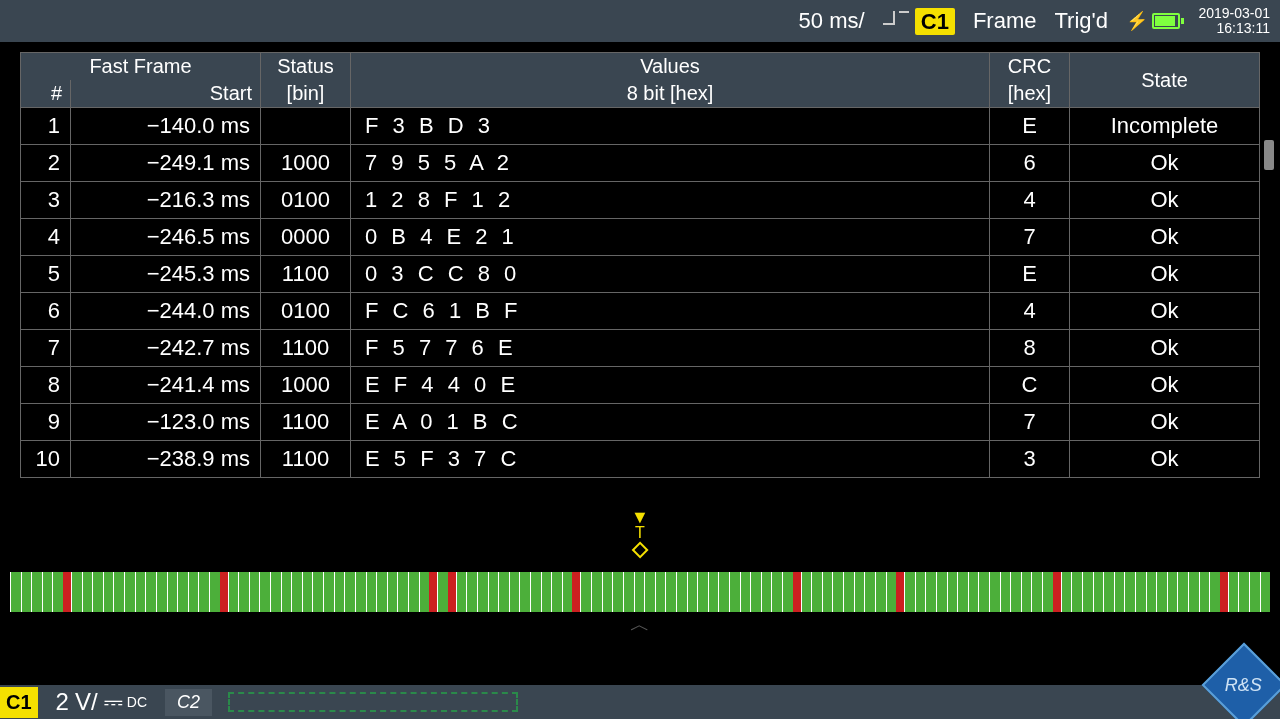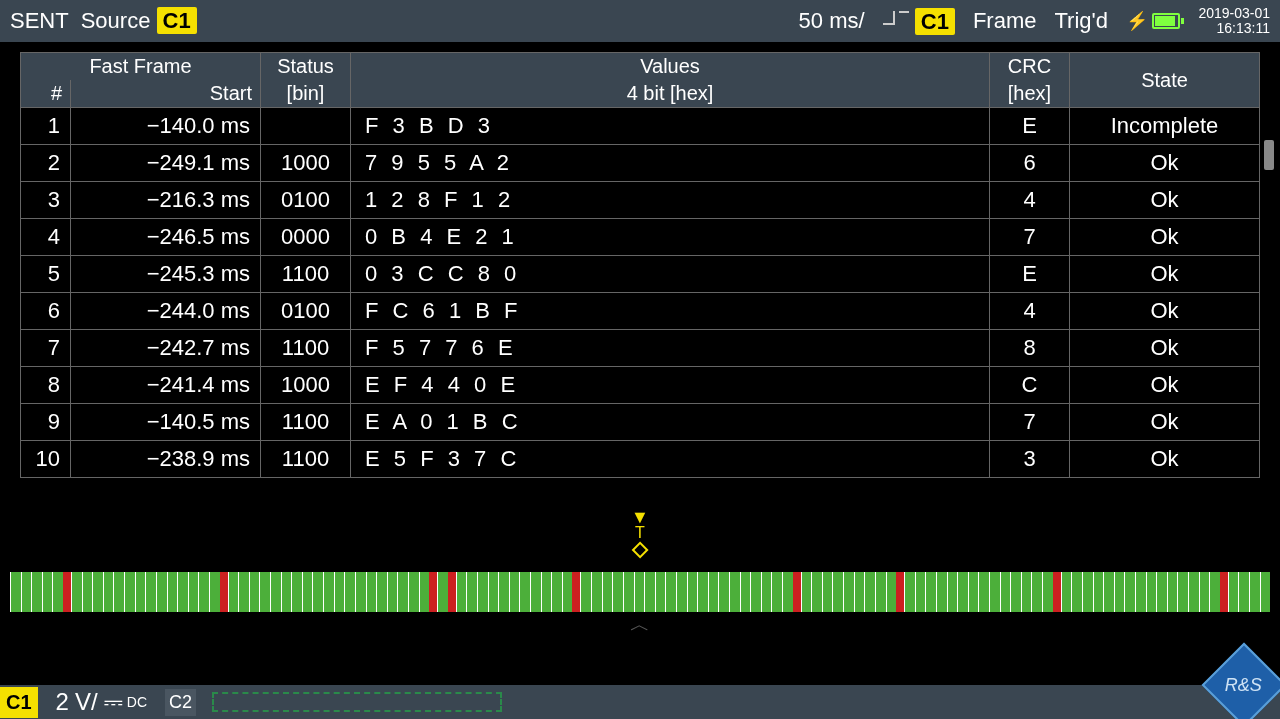--- a/index.html
+++ b/index.html
@@ -41,36 +41,29 @@
   .waveform { position: absolute; top: 62px; left: 10px; right: 10px; height: 40px; display: flex; gap: 0; overflow: hidden; background: #2a4020; }
   .seg { height: 100%; }
   .g { background: #4caf3a; border-left: 1px solid #fff; }
   .r { background: #cc2020; }
   .floor { position: absolute; bottom: 32px; left: 50%; transform: translateX(-50%); color: #555; font-size: 20px; }
 
   .bottom-bar { position: absolute; bottom: 0; left: 0; right: 0; height: 34px; background: #3a4651; display: flex; align-items: center; gap: 10px; padding-right: 60px; }
   .ch-badge { background: #f5e000; color: #000; font-weight: bold; padding: 4px 6px; font-size: 20px; }
   .ch-info { font-size: 24px; color: #fff; display: flex; align-items: center; gap: 6px; padding: 0 8px; }
   .ch-info .sub { font-size: 14px; }
-  .c2-label { background: #4a5661; padding: 3px 4px; font-size: 18px; }
+  .c2-label { background: #4a5661; padding: 3px 12px; font-size: 18px; font-style: italic; }
   .dashed-box { width: 290px; height: 20px; border: 2px dashed #2a8a4a; margin-left: 6px; }
   .rs-logo { position: absolute; right: 6px; bottom: 4px; width: 60px; height: 60px; transform: rotate(45deg); background: #1e5fa8; display: flex; align-items: center; justify-content: center; border: 2px solid #5a9fd8; }
   .rs-logo span { transform: rotate(-45deg); color: #cfe3f5; font-size: 18px; font-style: italic; }
 </style>
 </head>
 <body>
 
 <div class="top-bar">
-  <div class="top-left">
-    <span>SENT</span>
-    <span>
-      <span>Source</span>
-      <span class="c1-badge">C1</span>
-    </span>
-  </div>
   <div class="top-right">
     <span>50 ms/</span>
     <span>
       <span class="edge-icon"><span class="rise"></span></span>
       <span class="c1-badge">C1</span>
     </span>
     <span>Frame</span>
     <span>Trig'd</span>
     <span class="battery">
       <span class="charge-icon">⚡</span>
@@ -92,21 +85,21 @@
         <th class="group" colspan="2">Fast Frame</th>
         <th class="group" rowspan="1">Status</th>
         <th class="group" rowspan="1">Values</th>
         <th class="group" rowspan="1">CRC</th>
         <th class="group" rowspan="2" style="vertical-align:middle">State</th>
       </tr>
       <tr>
         <th class="sub col-n">#</th>
         <th class="sub col-start">Start</th>
         <th class="sub col-status">[bin]</th>
-        <th class="sub">4 bit [hex]</th>
+        <th class="sub">8 bit [hex]</th>
         <th class="sub col-crc">[hex]</th>
       </tr>
     </thead>
     <tbody id="tbody">
         <tr>
           <td class="col-n">1</td>
           <td class="col-start">−140.0 ms</td>
           <td class="col-status"></td>
           <td class="col-values">F 3 B D 3</td>
           <td class="col-crc">E</td>
@@ -163,21 +156,21 @@
         <tr>
           <td class="col-n">8</td>
           <td class="col-start">−241.4 ms</td>
           <td class="col-status">1000</td>
           <td class="col-values">E F 4 4 0 E</td>
           <td class="col-crc">C</td>
           <td class="col-state">Ok</td>
         </tr>
         <tr>
           <td class="col-n">9</td>
-          <td class="col-start">−140.5 ms</td>
+          <td class="col-start">−123.0 ms</td>
           <td class="col-status">1100</td>
           <td class="col-values">E A 0 1 B C</td>
           <td class="col-crc">7</td>
           <td class="col-state">Ok</td>
         </tr>
         <tr>
           <td class="col-n">10</td>
           <td class="col-start">−238.9 ms</td>
           <td class="col-status">1100</td>
           <td class="col-values">E 5 F 3 7 C</td>

